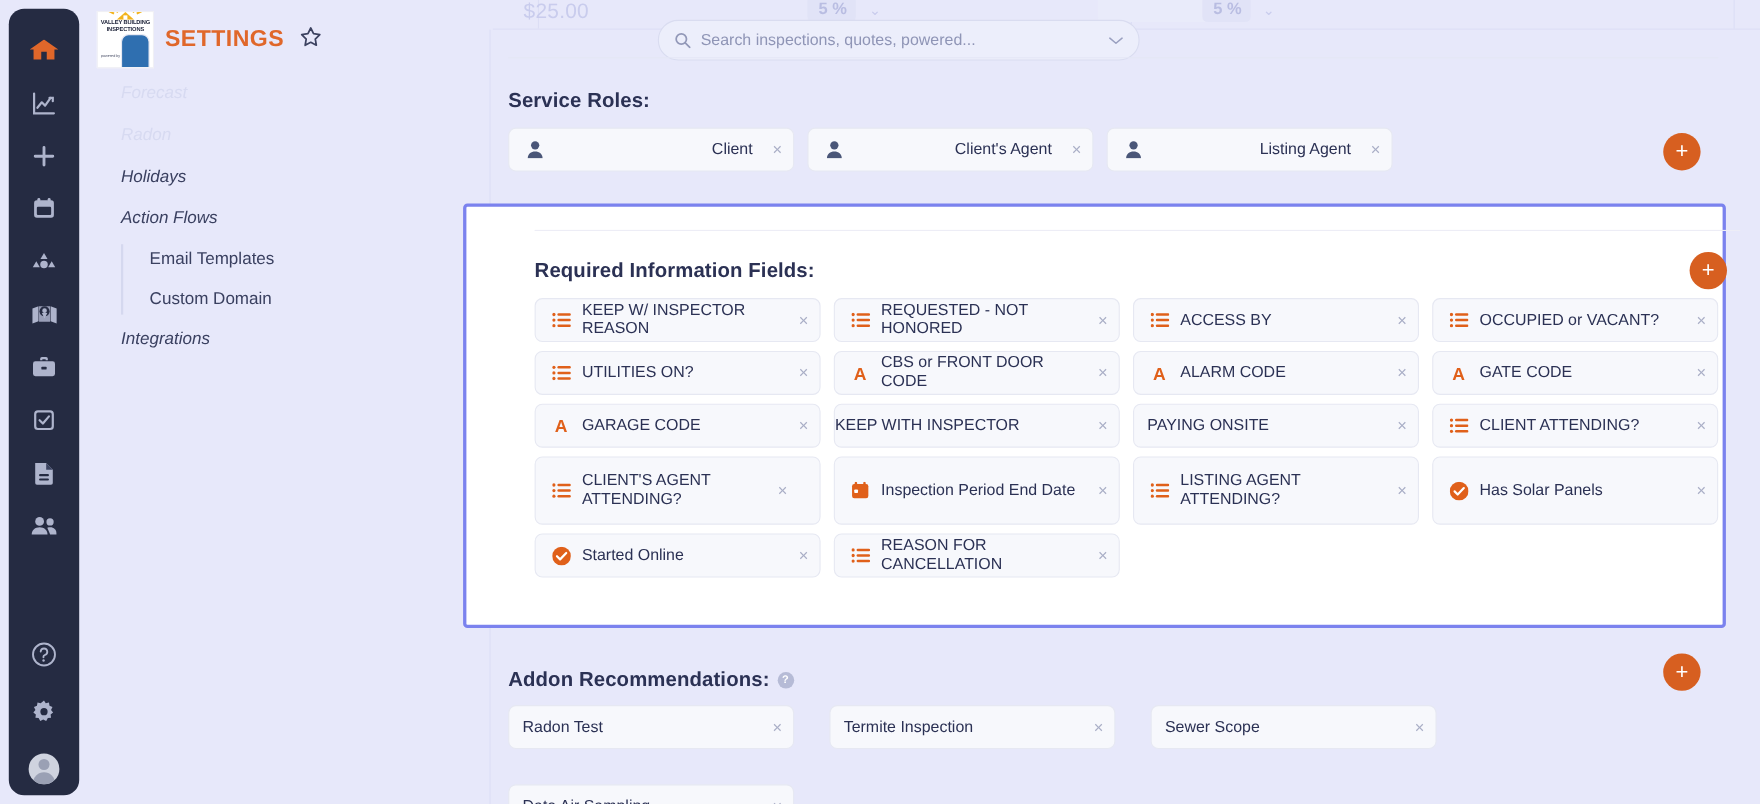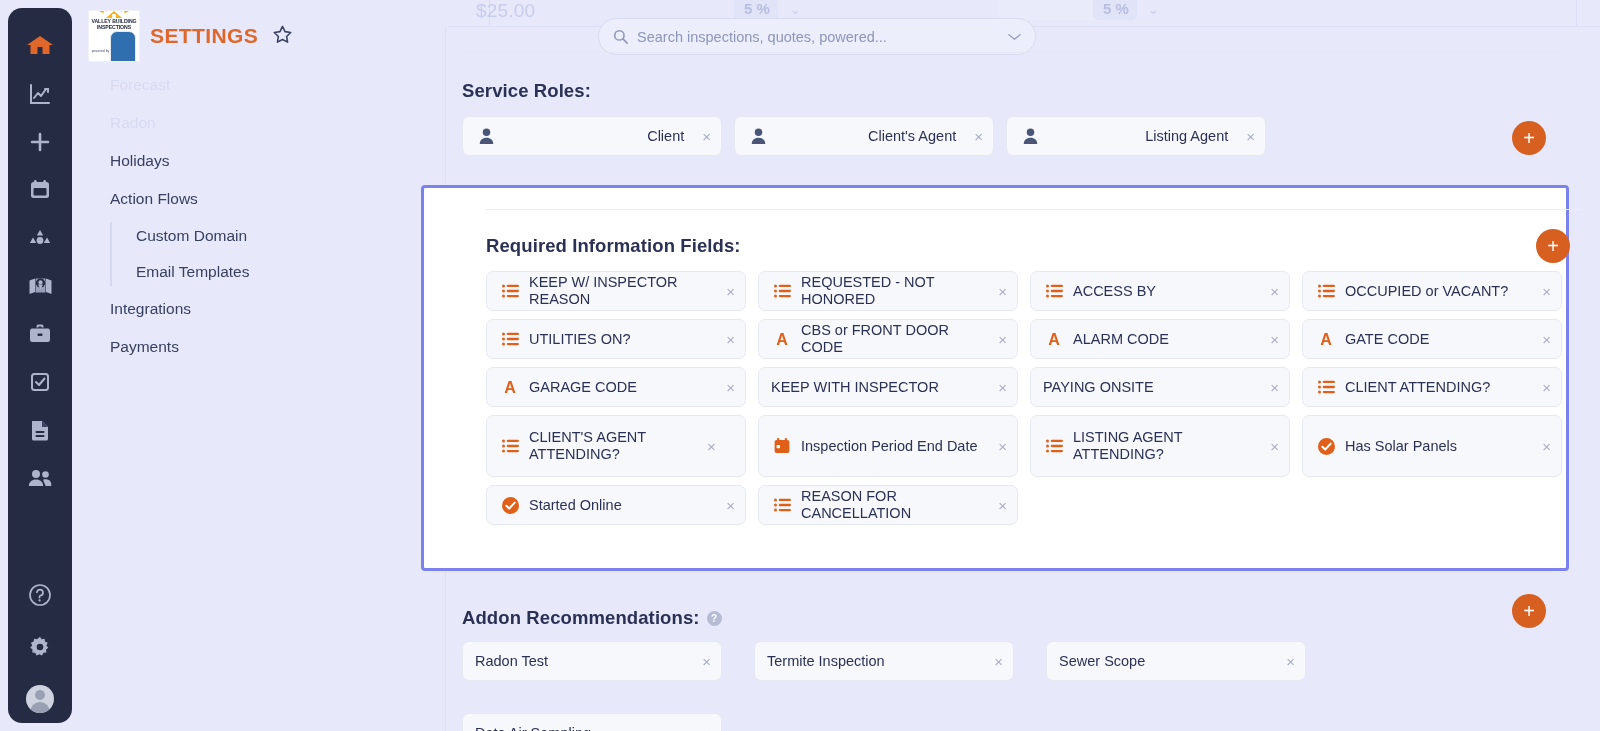--- a/index.html
+++ b/index.html
@@ -53,21 +53,21 @@
   .logo .sun { width:34px; height:16px; position:relative; }
   .logo .sun svg { display:block; }
   .logo .l1 { font-size:5.2px; font-weight:700; color:#1c2238; line-height:6px; letter-spacing:-.1px; white-space:nowrap;}
   .logo .l2 { font-size:3.4px; color:#4a5068; margin-top:1px; display:flex; align-items:center; gap:1px;}
   .logo .l2 .chip{display:inline-block;width:12px;height:4px;background:#2f6fb0;}
   .settings-title { font-size:21px; font-weight:700; color:#e0672a; letter-spacing:.4px; }
   .star { color:#3c4260; margin-left:4px; }
 
   .nav-list { position:absolute; left:0; top:66px; width:365px; }
   .nav-item {
-    font-size:15.5px; color:#3a4060; padding:10px 0 10px 30px; line-height:18px;
+    font-size:15.5px; color:#3a4060; padding:10px 0 10px 30px; line-height:18px;font-style:italic;
   }
   .nav-item.faded { color:#d7daf1; }
   .nav-sub-wrap { position:relative; padding-left:30px; }
   .nav-sub-wrap::before{
     content:""; position:absolute; left:30px; top:4px; bottom:4px; width:2px; background:#d5d8ef;
   }
   .nav-sub { font-size:15.5px; color:#3a4060; padding:9px 0 9px 26px; line-height:18px; }
 
   
   .main { position:absolute; left:445px; top:27px; right:0; bottom:0; }
@@ -290,25 +290,24 @@
         </svg>
       </div>
     </div>
 
     <div class="nav-list">
       <div class="nav-item faded">Forecast</div>
       <div class="nav-item faded">Radon</div>
       <div class="nav-item">Holidays</div>
       <div class="nav-item">Action Flows</div>
       <div class="nav-sub-wrap">
+        <div class="nav-sub">Email Templates</div>
         <div class="nav-sub">Custom Domain</div>
-        <div class="nav-sub">Email Templates</div>
       </div>
       <div class="nav-item">Integrations</div>
-      <div class="nav-item">Payments</div>
     </div>
   </div>
 
   <div class="main">
     <div class="main-divider"></div>
 
     <div class="search-wrap">
       <div class="search-box">
         <span class="mag">
           <svg width="15" height="15" viewBox="0 0 16 16" fill="none" stroke="currentColor" stroke-width="1.7">
@@ -473,21 +472,21 @@
 
         <div class="chip">
           <span class="ico">
             <svg width="16" height="16" viewBox="0 0 16 16">
                 <text x="8" y="14" font-family="Liberation Sans, sans-serif" font-size="16" font-weight="700" fill="#e0601a" text-anchor="middle">A</text>
               </svg>
           </span>
           <span class="lbl">GARAGE CODE</span>
           <span class="x">×</span>
         </div>
-        <div class="chip" style="padding-left:12px">
+        <div class="chip" style="padding-left:0">
           <span class="lbl">KEEP WITH INSPECTOR</span>
           <span class="x">×</span>
         </div>
         <div class="chip" style="padding-left:12px">
           <span class="lbl">PAYING ONSITE</span>
           <span class="x">×</span>
         </div>
         <div class="chip">
           <span class="ico">
             <svg width="17" height="14" viewBox="0 0 18 14" fill="#e0601a">

